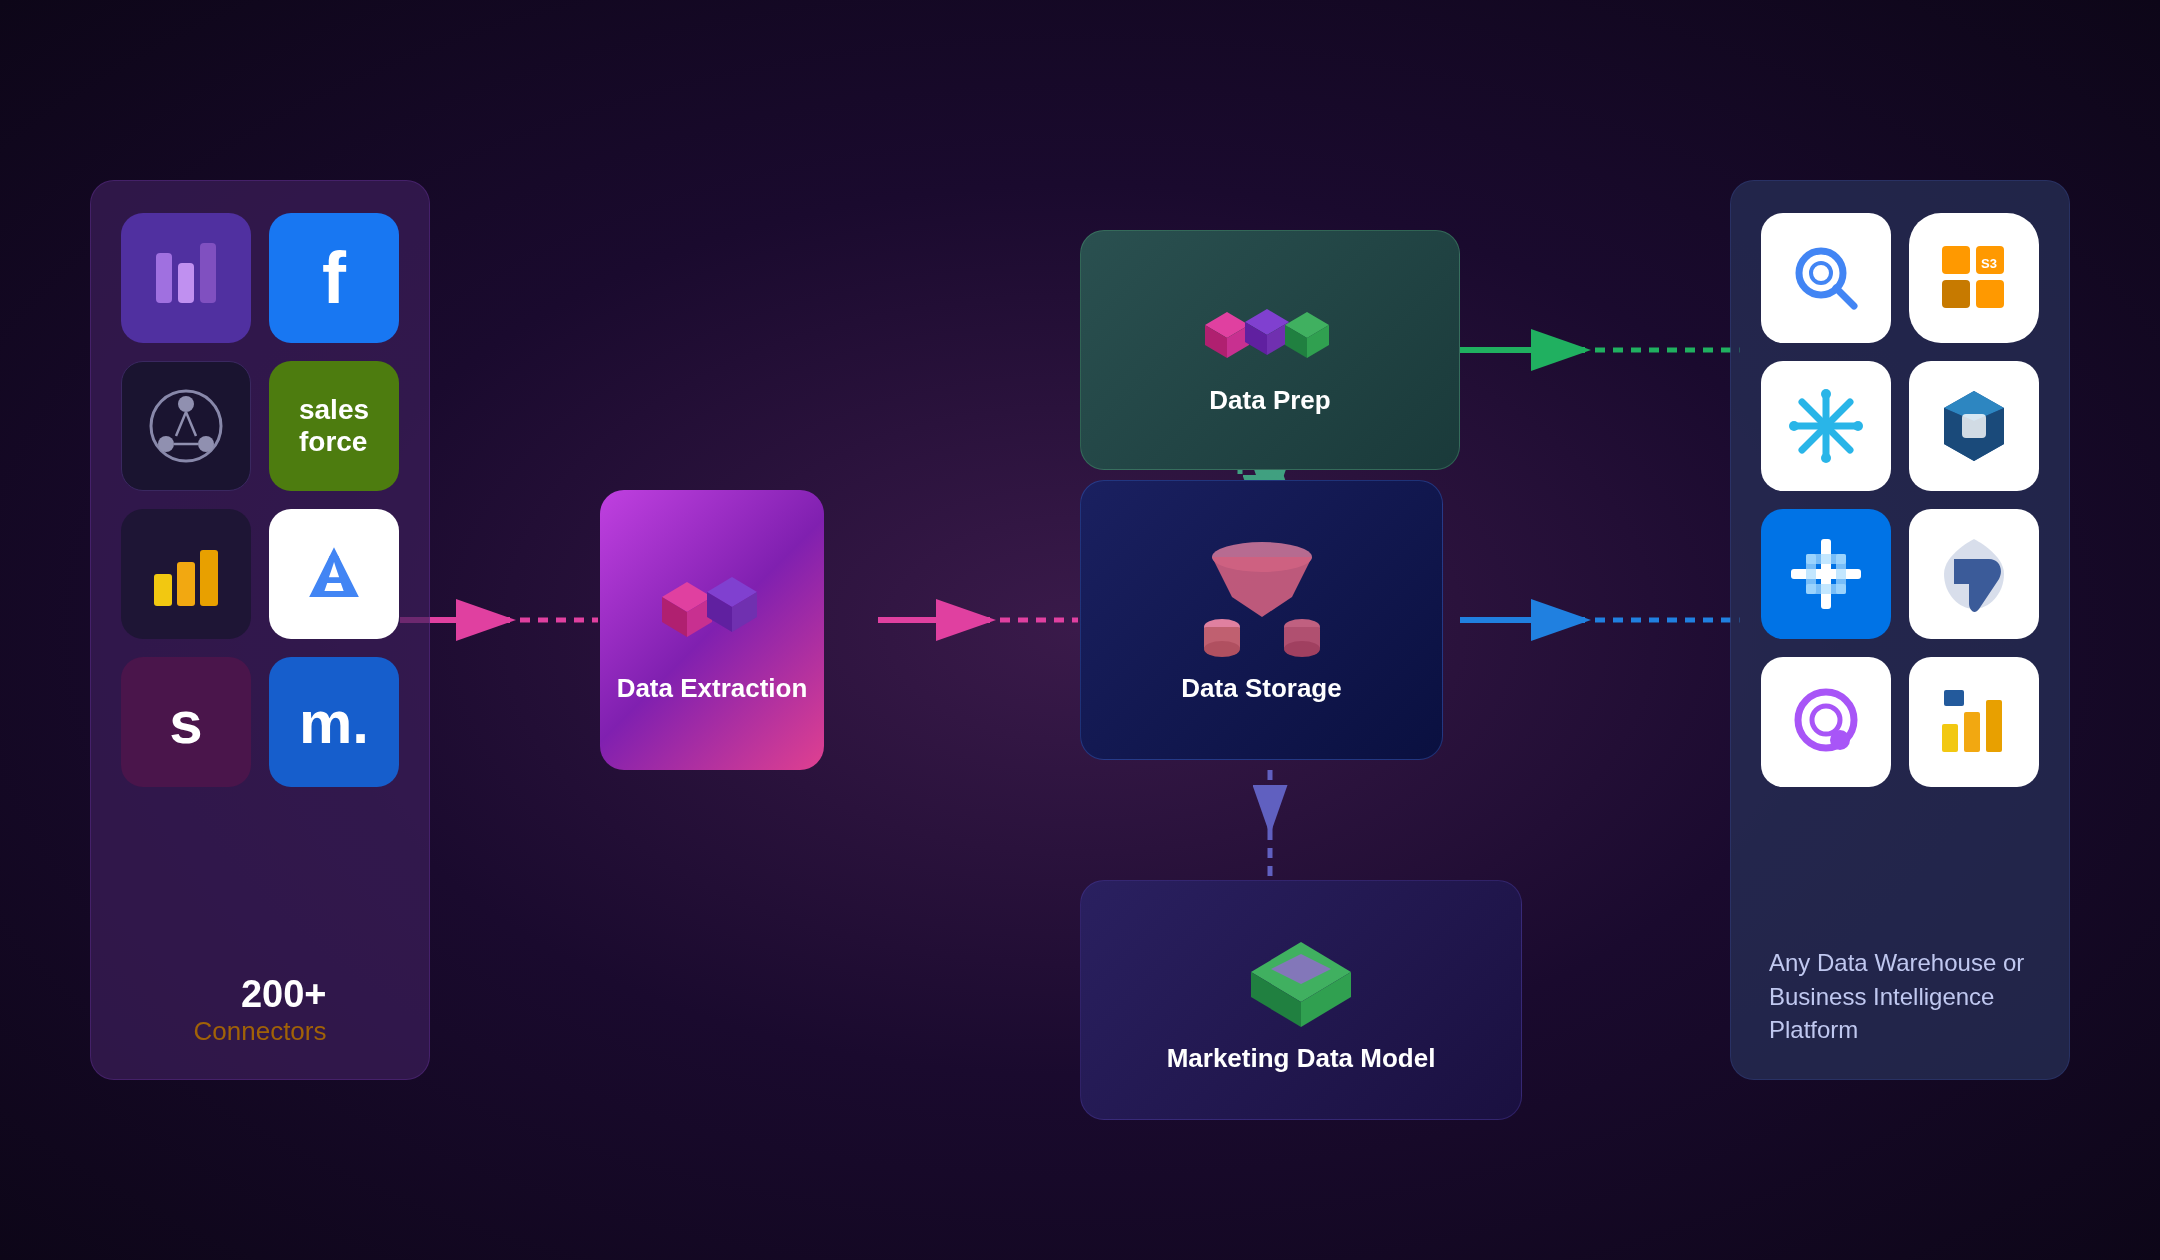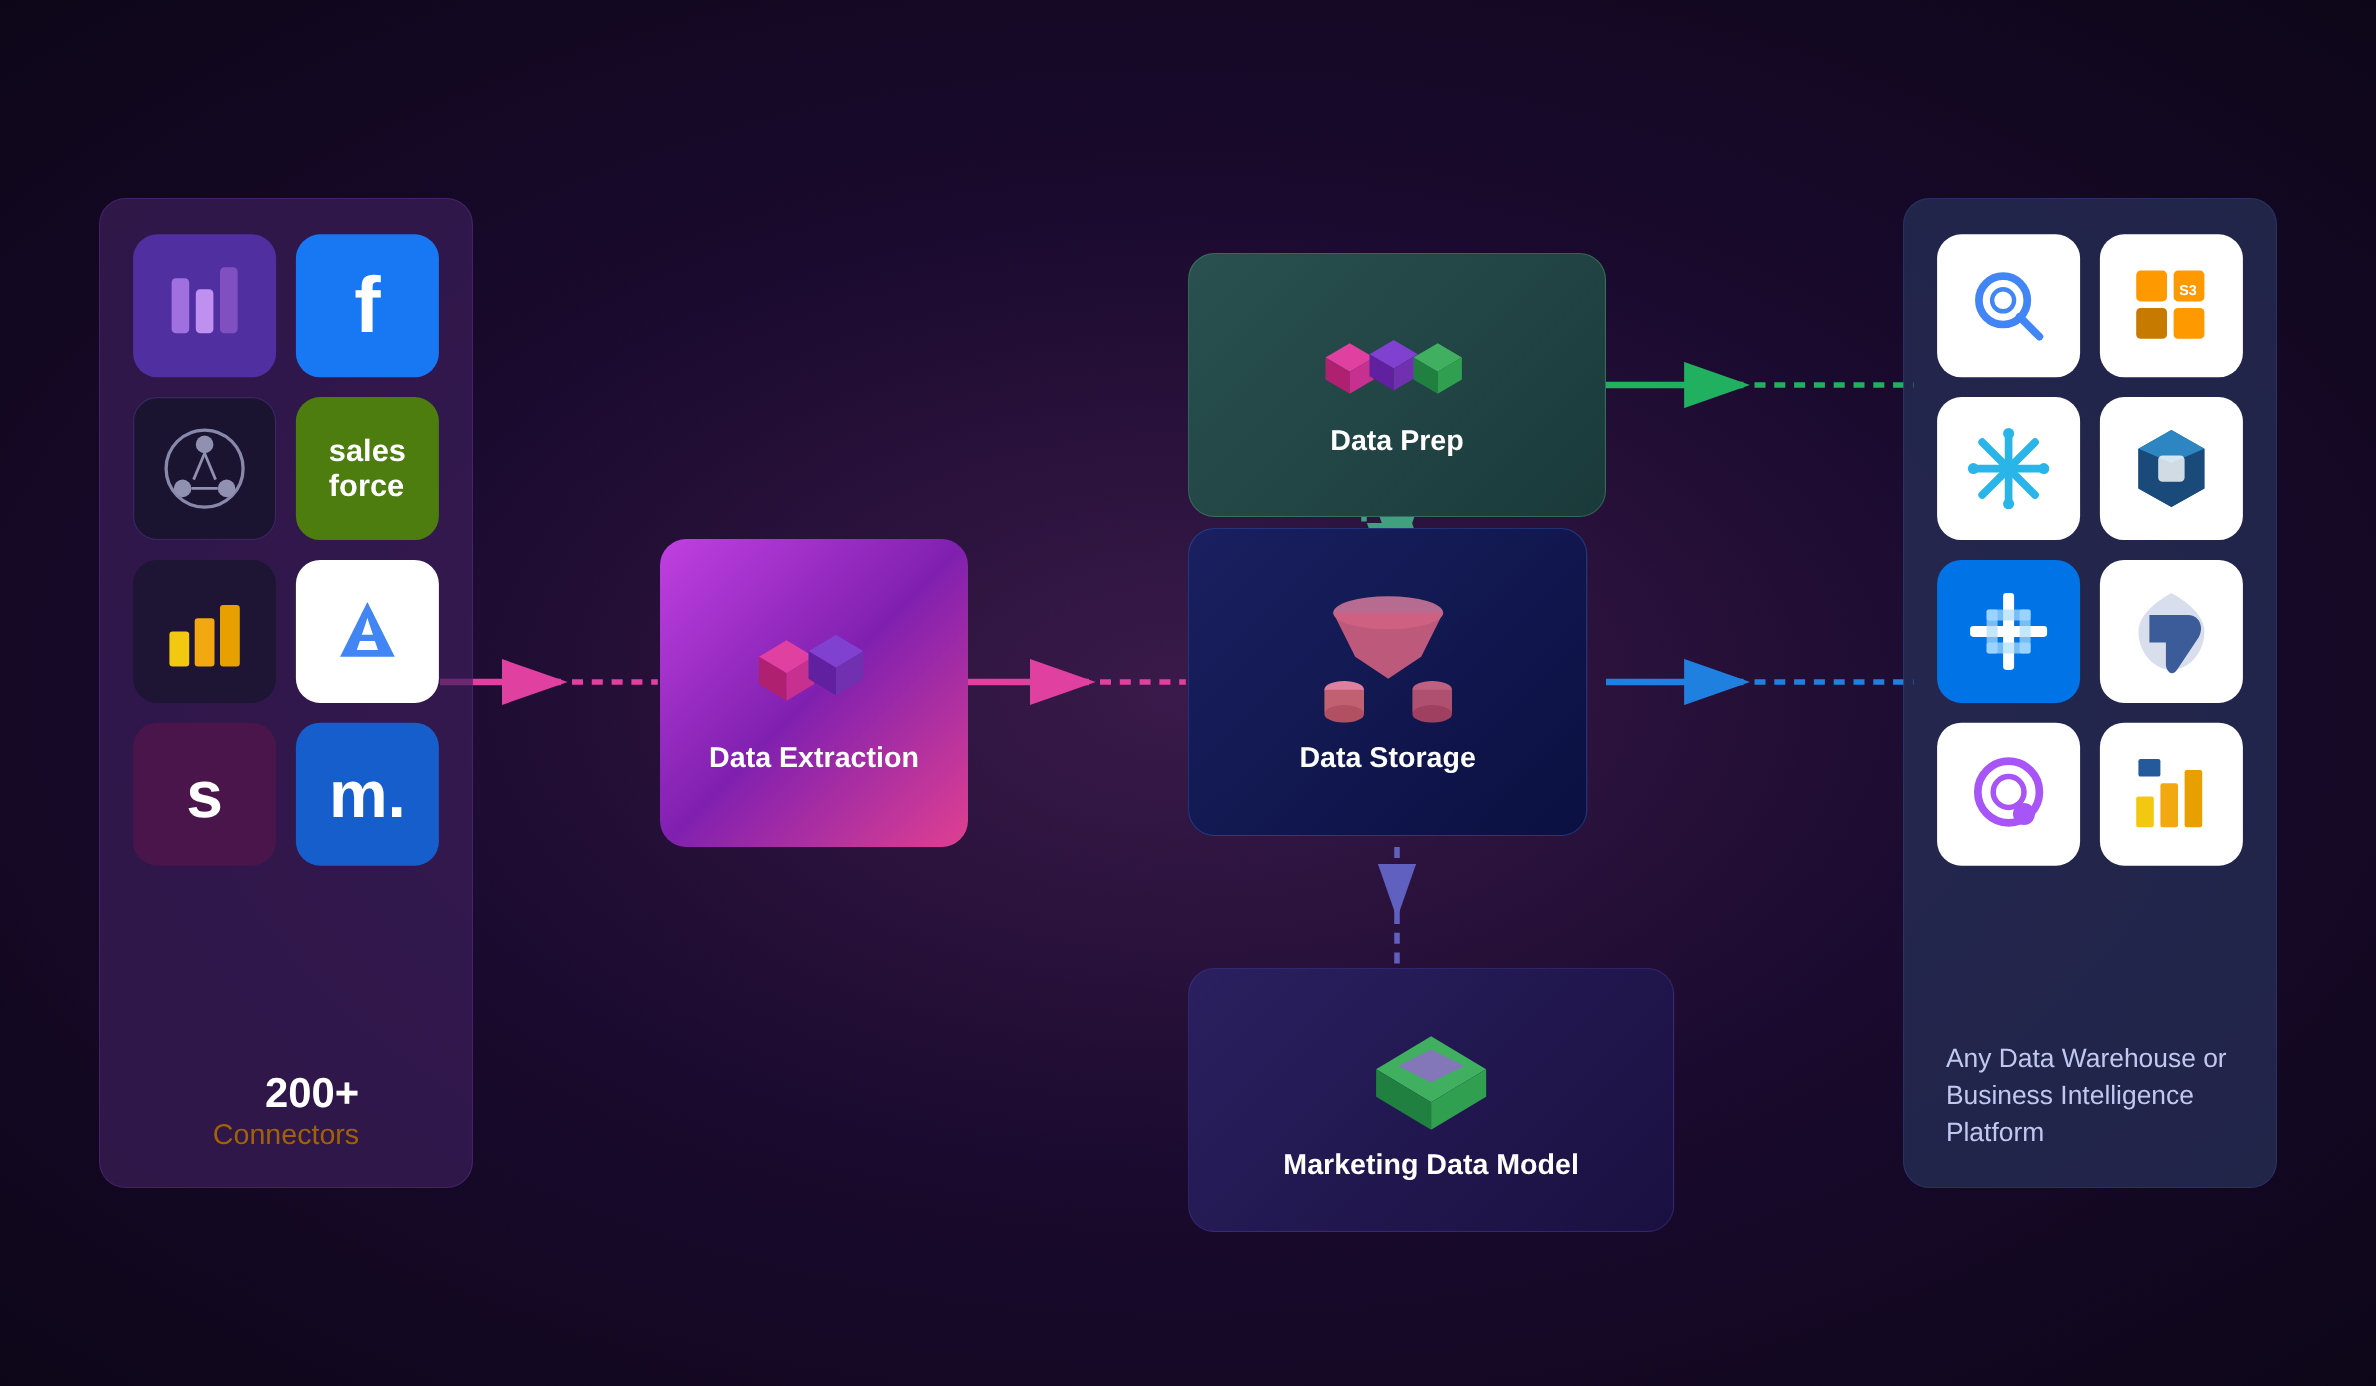--- a/index.html
+++ b/index.html
@@ -53,21 +53,21 @@
       color: #fff;
     }
     .panel-label .subtitle {
       font-size: 26px;
       color: #a16207;
       font-weight: 400;
     }
 
     
     .extraction-box {
-      width: 280px;
+      width: 224px;
       height: 280px;
       background: linear-gradient(135deg, #c040e0 0%, #8020b0 50%, #e04090 100%);
       border-radius: 24px;
       display: flex;
       flex-direction: column;
       align-items: center;
       justify-content: center;
       gap: 16px;
     }
     .box-label {
@@ -359,21 +359,21 @@
     <div class="icon-grid">
 
       <div class="icon-cell" style="background:#fff; border-radius:22px;">
         <svg width="80" height="80" viewBox="0 0 80 80">
 
           <circle cx="35" cy="35" r="22" fill="none" stroke="#4285f4" stroke-width="7"></circle>
           <line x1="50" y1="50" x2="68" y2="68" stroke="#4285f4" stroke-width="7" stroke-linecap="round"></line>
           <circle cx="35" cy="35" r="10" fill="none" stroke="#4285f4" stroke-width="4"></circle>
         </svg>
       </div>
-      <div class="icon-cell" style="background:#fff; border-radius:22px;">
+      <div class="icon-cell" style="background:#fff; border-radius:32px;">
 
         <svg width="80" height="80" viewBox="0 0 80 80">
           <rect x="8" y="8" width="28" height="28" rx="4" fill="#f90"></rect>
           <rect x="42" y="8" width="28" height="28" rx="4" fill="#f90"></rect>
           <rect x="8" y="42" width="28" height="28" rx="4" fill="#c77a00"></rect>
           <rect x="42" y="42" width="28" height="28" rx="4" fill="#f90"></rect>
           <text x="55" y="30" text-anchor="middle" font-size="13" font-weight="700" fill="#fff" font-family="Arial">S3</text>
         </svg>
       </div>
 

